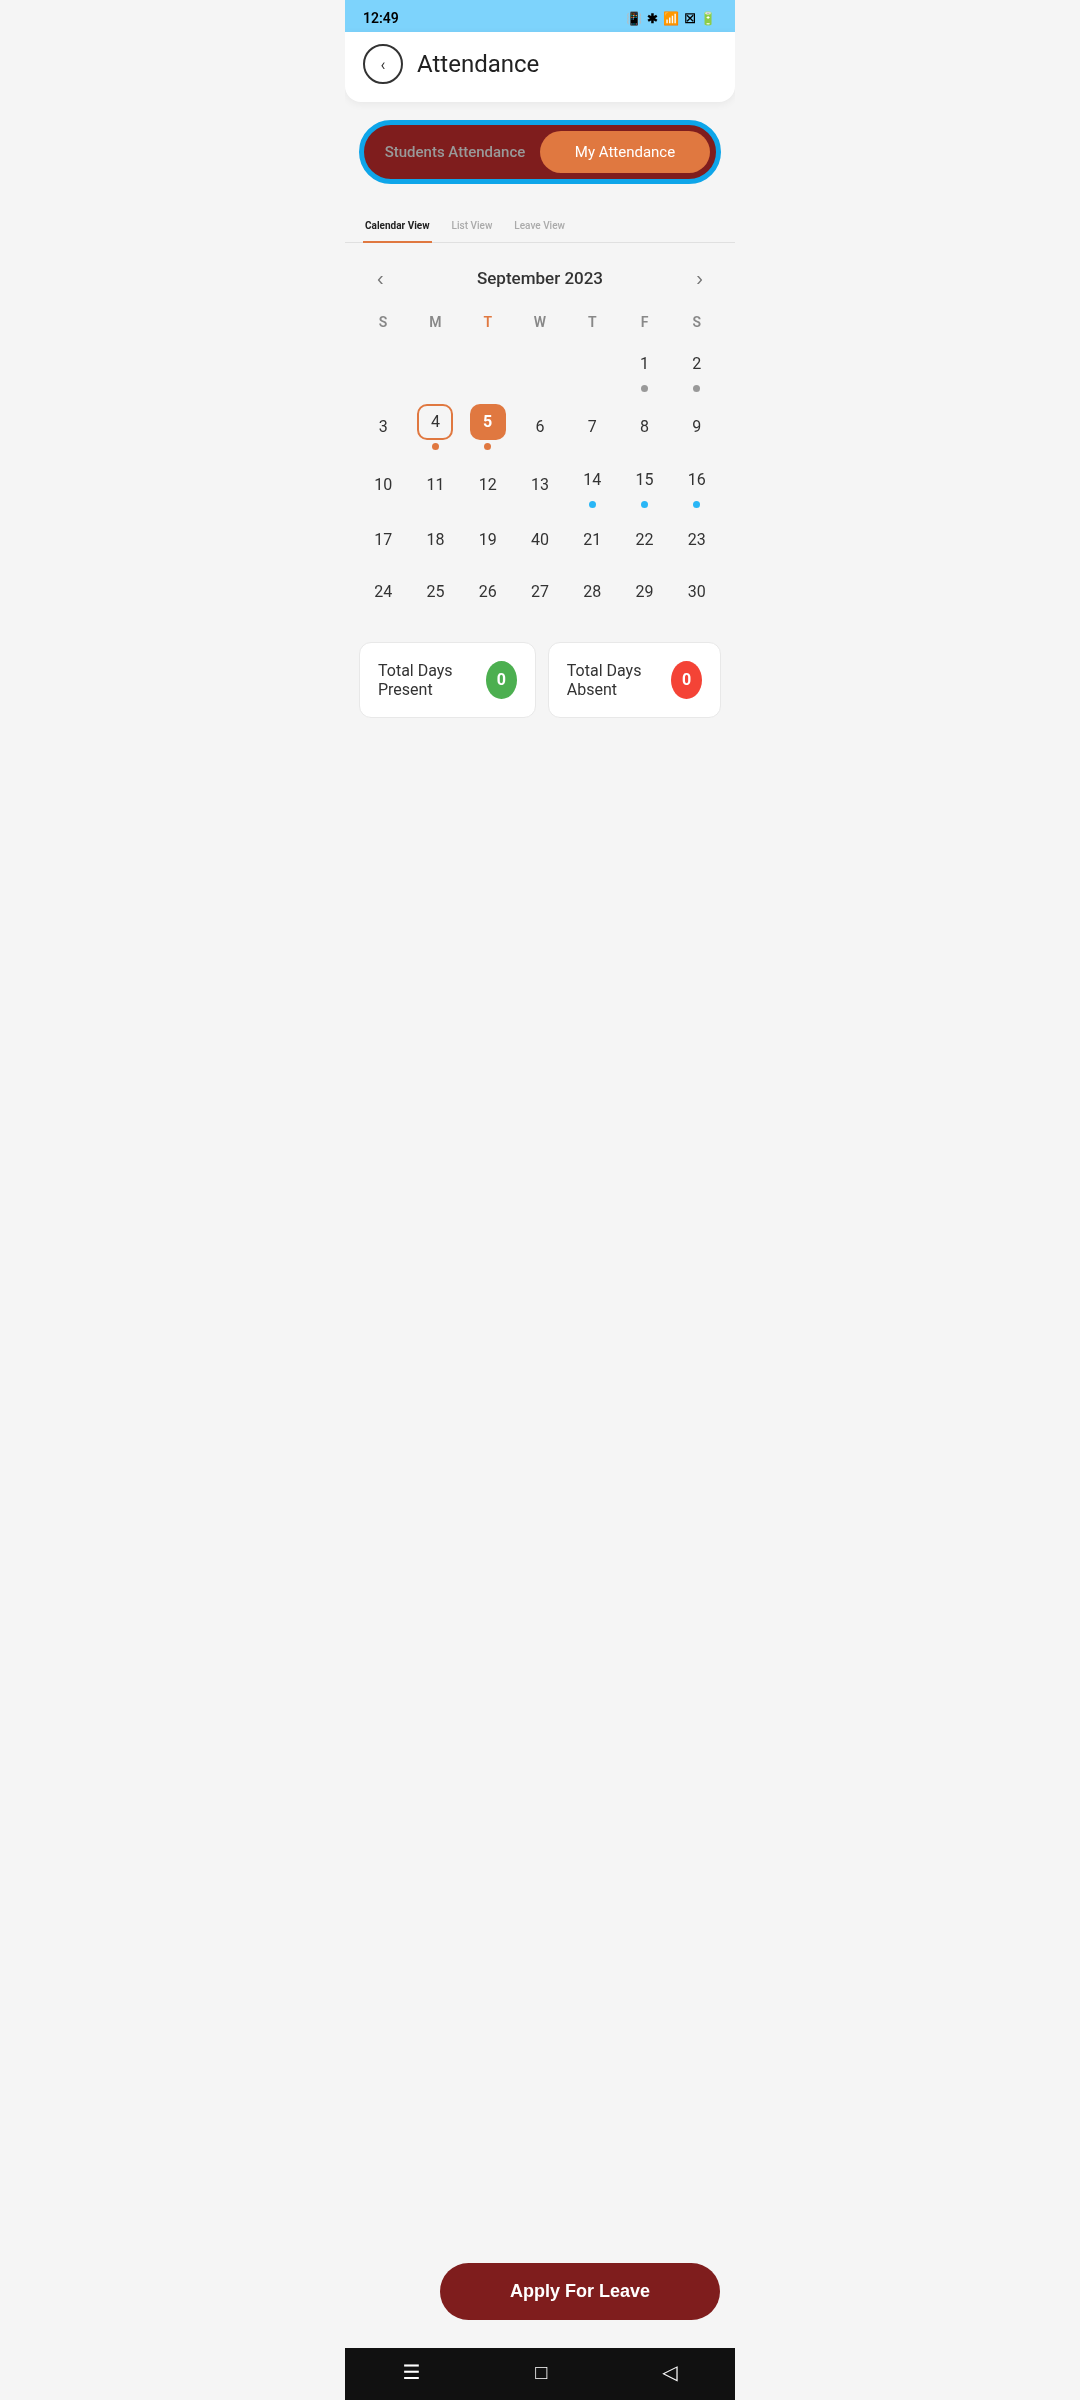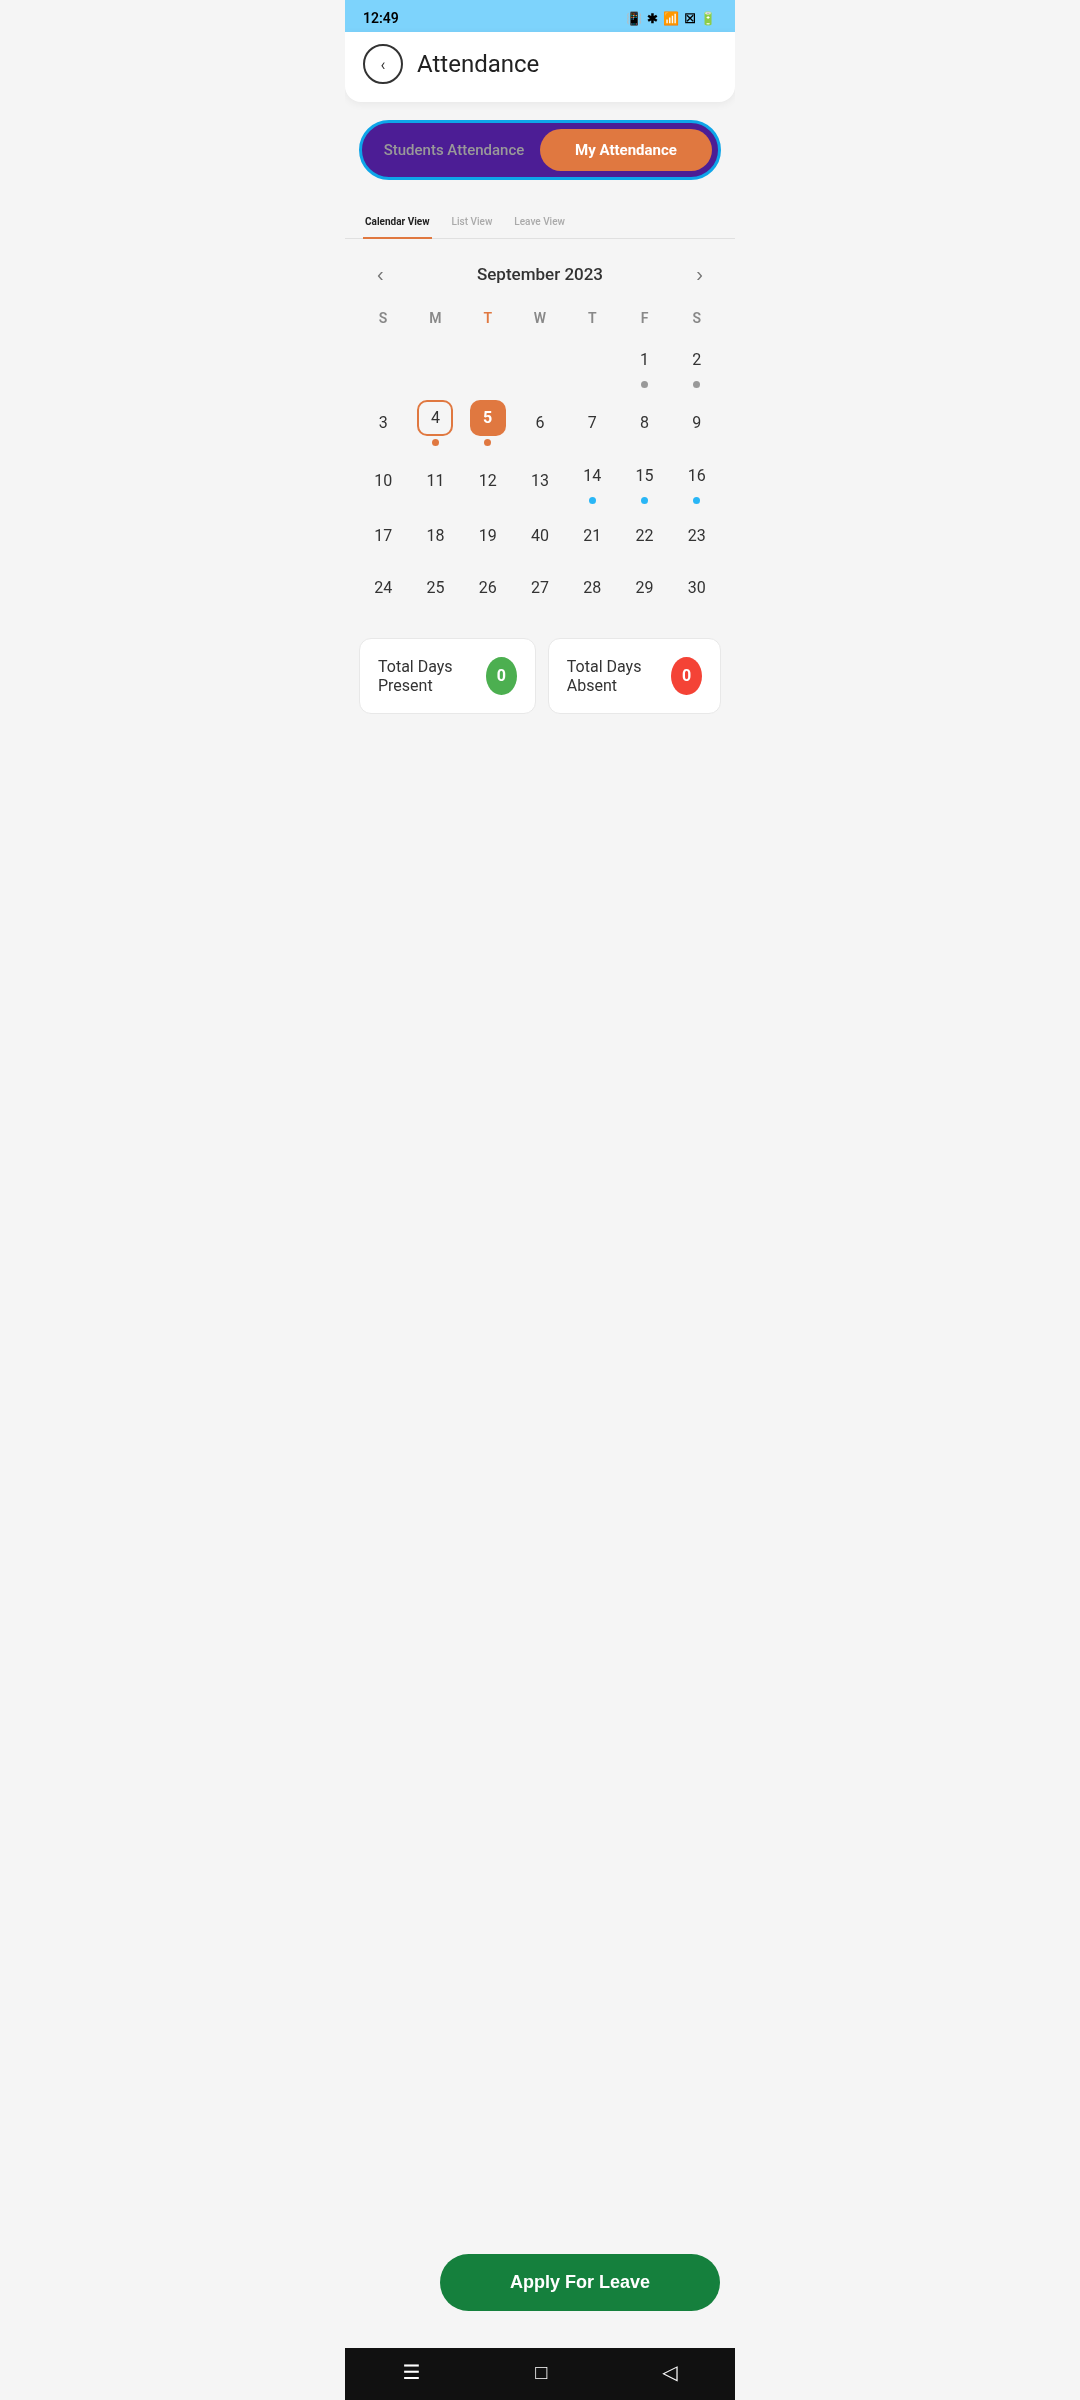--- a/index.html
+++ b/index.html
@@ -56,41 +56,41 @@
       background: transparent;
     }
     .header-title {
       font-size: 24px;
       font-weight: 400;
       color: #222;
     }
 
     
     .toggle-container {
-      background: #4c1d95;
+      background: #7f1d1d;
       margin: 18px 14px 0;
       border-radius: 50px;
       padding: 6px;
       display: flex;
-      border: 3px solid #0ea5e9;
+      border: 5px solid #0ea5e9;
     }
     .toggle-btn {
       flex: 1;
       text-align: center;
       padding: 12px 8px;
       border-radius: 44px;
       font-size: 15px;
       cursor: pointer;
       font-weight: 500;
       color: #999;
     }
     .toggle-btn.active {
       background: #e07840;
       color: #fff;
-      font-weight: 700;
+      font-weight: 400;
     }
 
     
     .view-tabs {
       display: flex;
       padding: 18px 18px 0;
       gap: 18px;
       background: #f5f5f5;
       border-bottom: 1.5px solid #e0e0e0;
       margin-top: 10px;
@@ -220,34 +220,34 @@
       font-size: 16px;
       font-weight: 700;
       color: #fff;
     }
     .badge-green { background: #4caf50; }
     .badge-red { background: #f44336; }
     .badge-orange { background: #e07840; }
 
     
     .apply-leave-btn {
-      background: #15803d;
+      background: #7f1d1d;
       color: #fff;
       font-size: 18px;
       font-weight: 600;
       border: none;
       border-radius: 50px;
       padding: 18px 0;
       width: calc(100% - 80px);
       margin: 0 40px;
       cursor: pointer;
       display: block;
       text-align: center;
       position: fixed;
-      bottom: 89px;
+      bottom: 80px;
       left: 50%;
       transform: translateX(-50%);
       width: 280px;
     }
 
     
     .bottom-nav {
       position: fixed;
       bottom: 0;
       left: 50%;

